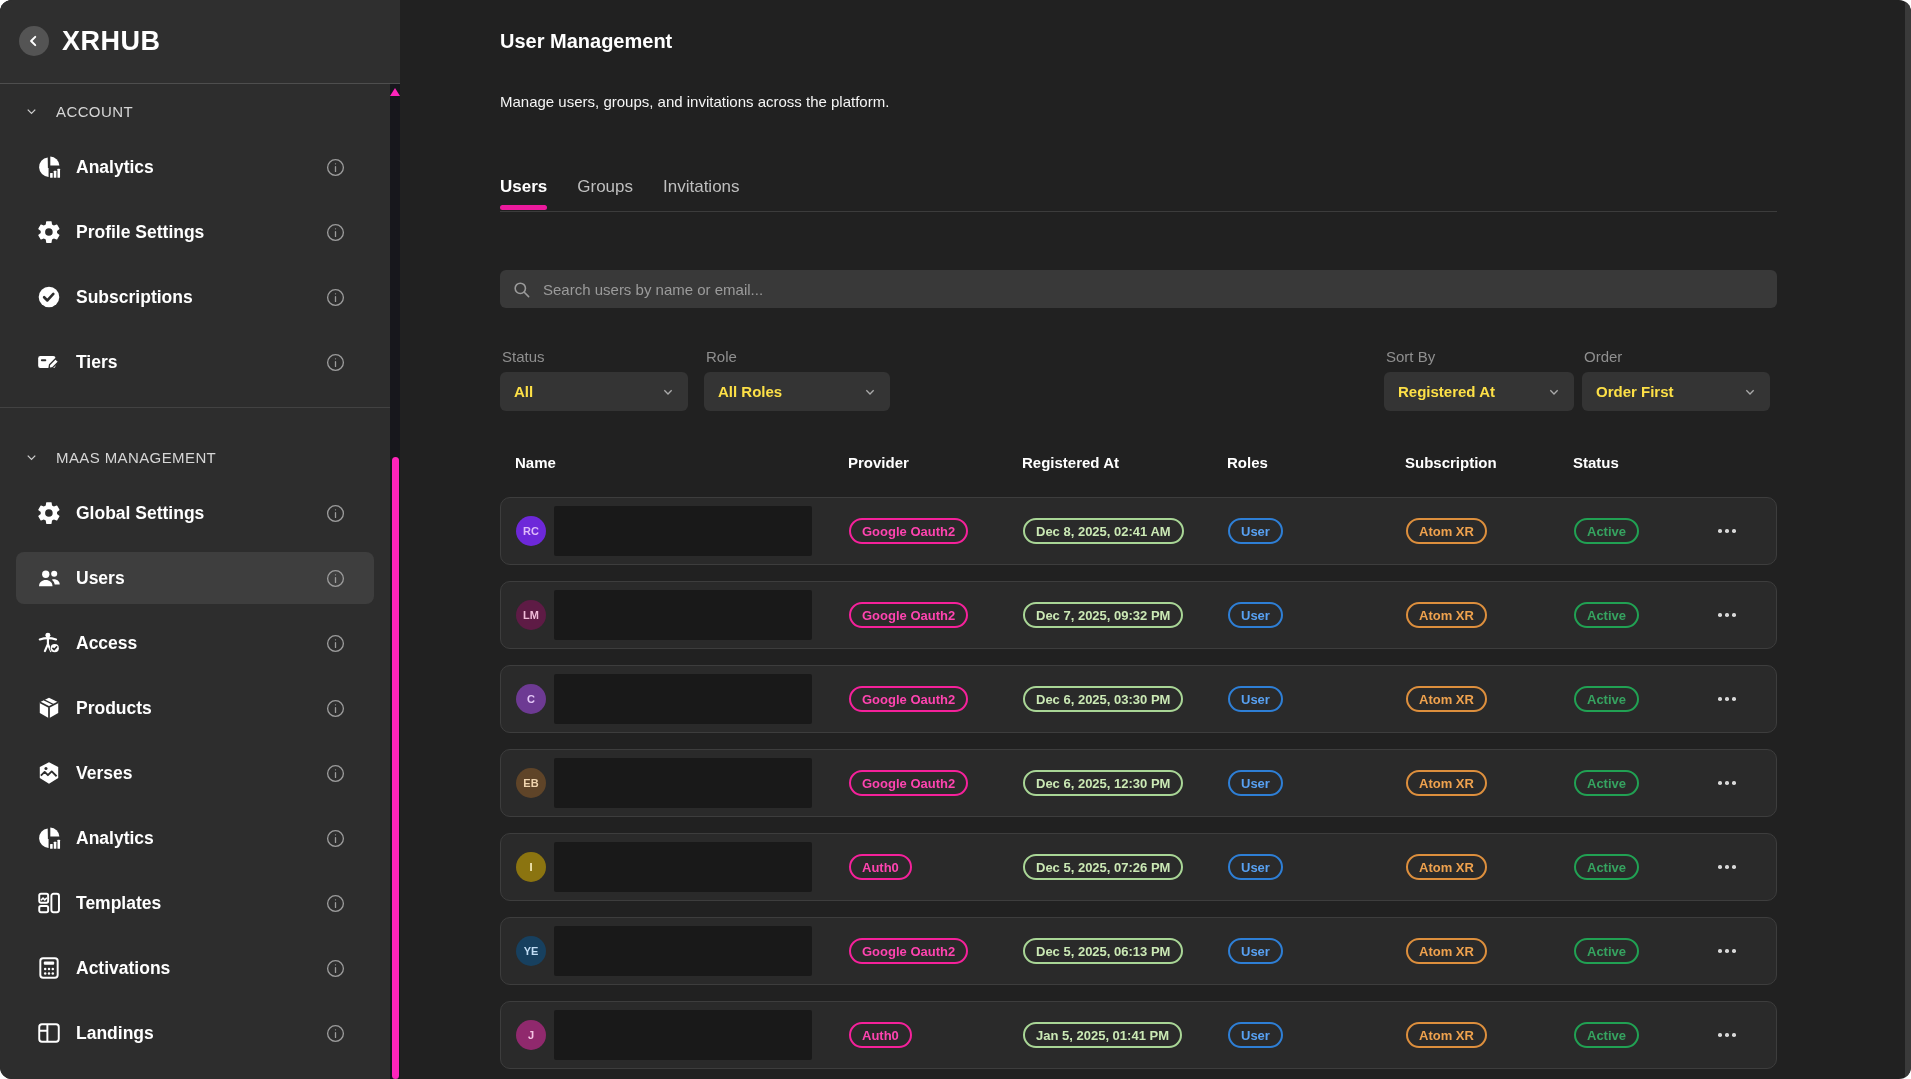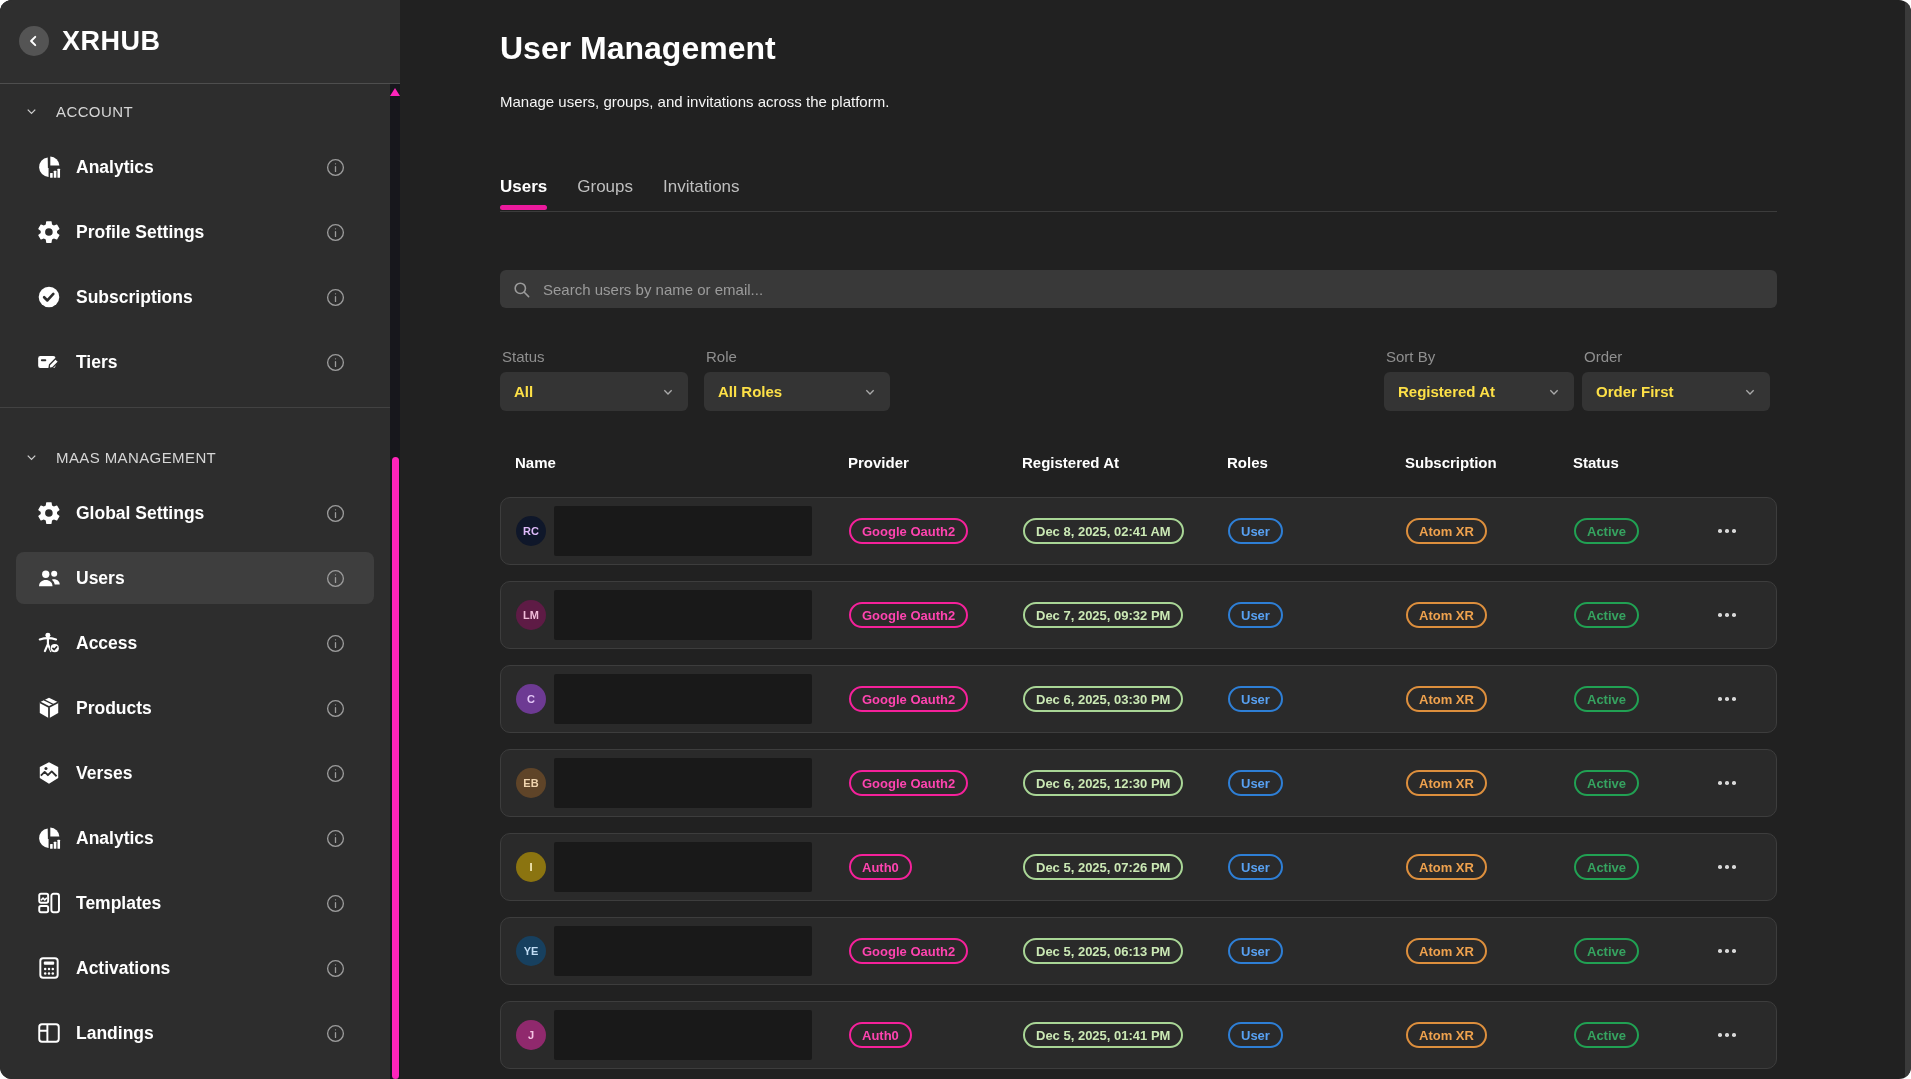--- a/index.html
+++ b/index.html
@@ -25,21 +25,21 @@
   .nav-label{font-size:17.5px;font-weight:bold;color:#ffffff;white-space:nowrap;text-align:center;}
   .info-btn{margin-left:auto;width:21px;height:21px;display:flex;cursor:pointer;}
   .info-btn svg{width:21px;height:21px;}
   
   .side-track{position:absolute;right:0;top:84px;bottom:0;width:10px;background:#17171c;}
   .side-up-arrow{position:absolute;top:4px;left:0;width:0;height:0;border-left:5px solid transparent;border-right:5px solid transparent;border-bottom:8px solid #ff24bb;}
   .side-thumb{position:absolute;left:1.5px;width:7px;top:373px;bottom:0;background:#ff24bb;border-radius:4px;}
 
   
   .main{position:absolute;left:400px;top:0;right:0;bottom:0;}
-  .page-title{position:absolute;left:100px;top:30px;font-size:32px;font-weight:bold;color:#ffffff;}
+  .page-title{position:absolute;left:100px;top:30px;font-size:20px;font-weight:bold;color:#ffffff;}
   .page-subtitle{position:absolute;left:100px;top:93px;font-size:15px;color:#f5f5f5;}
 
   .tabs{position:absolute;left:100px;top:176px;display:flex;gap:30px;}
   .tab{position:relative;font-size:17px;color:#bfbfbf;padding-bottom:12px;line-height:22px;cursor:pointer;}
   .tab.active{color:#ffffff;font-weight:bold;}
   .tab.active::after{content:"";position:absolute;left:0;right:0;bottom:0;height:5px;border-radius:3px;background:#ec1a9d;}
   .tabbar-divider{position:absolute;left:100px;top:211px;width:1277px;height:1px;background:#3c3c3c;}
 
   .searchbar{position:absolute;left:100px;top:270px;width:1277px;height:38px;background:#393939;border-radius:6px;display:flex;align-items:center;padding:0 12px;}
   .searchbar svg{width:19px;height:19px;flex:0 0 auto;}
@@ -436,21 +436,21 @@
 
   <div class="th">Roles</div>
 
   <div class="th">Subscription</div>
 
   <div class="th">Status</div>
 </div>
     <div class="rows" id="rows">
   <div class="row-card grid-cols">
     <div class="name-cell">
-      <span class="avatar" style="background: #0f172a; color: rgb(222, 186, 250);">RC</span>
+      <span class="avatar" style="background: #6d28d9; color: rgb(222, 186, 250);">RC</span>
       <span class="redacted"></span>
     </div>
     <div><span class="pill pill-provider">Google Oauth2</span></div>
     <div><span class="pill pill-date">Dec 8, 2025, 02:41 AM</span></div>
     <div><span class="pill pill-role">User</span></div>
     <div><span class="pill pill-sub">Atom XR</span></div>
     <div><span class="pill pill-status">Active</span></div>
     <div>
             <span class="more-btn">
               <i></i>
@@ -554,21 +554,21 @@
             </span>
           </div>
   </div>
 
   <div class="row-card grid-cols">
     <div class="name-cell">
       <span class="avatar" style="background: rgb(144, 41, 109); color: rgb(245, 196, 228);">J</span>
       <span class="redacted"></span>
     </div>
     <div><span class="pill pill-provider">Auth0</span></div>
-    <div><span class="pill pill-date">Dec 5, 2025, 01:41 PM</span></div>
+    <div><span class="pill pill-date">Jan 5, 2025, 01:41 PM</span></div>
     <div><span class="pill pill-role">User</span></div>
     <div><span class="pill pill-sub">Atom XR</span></div>
     <div><span class="pill pill-status">Active</span></div>
     <div>
             <span class="more-btn">
               <i></i>
               <i></i>
               <i></i>
             </span>
           </div>

